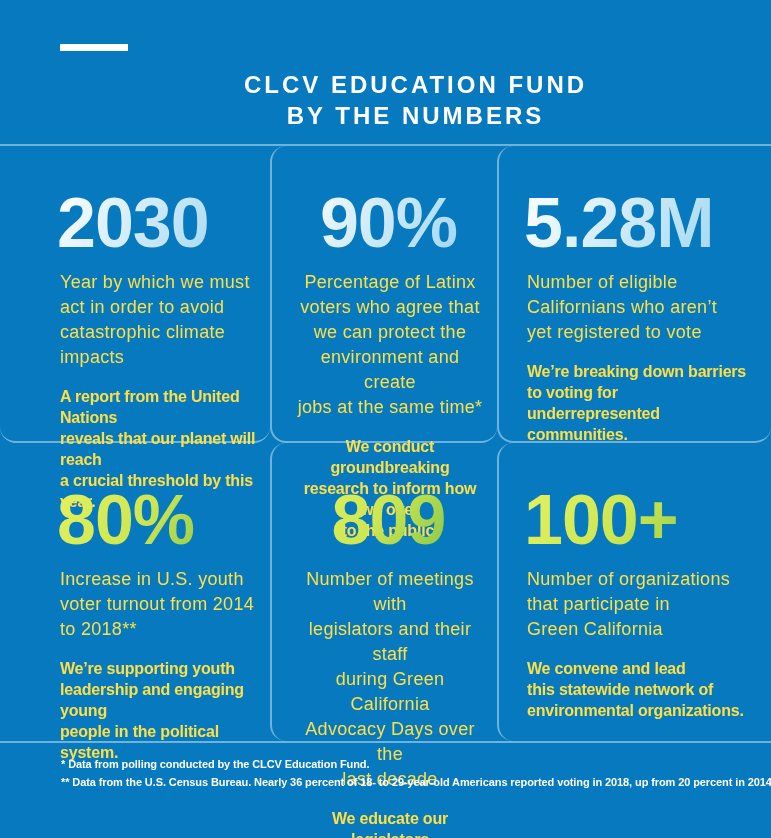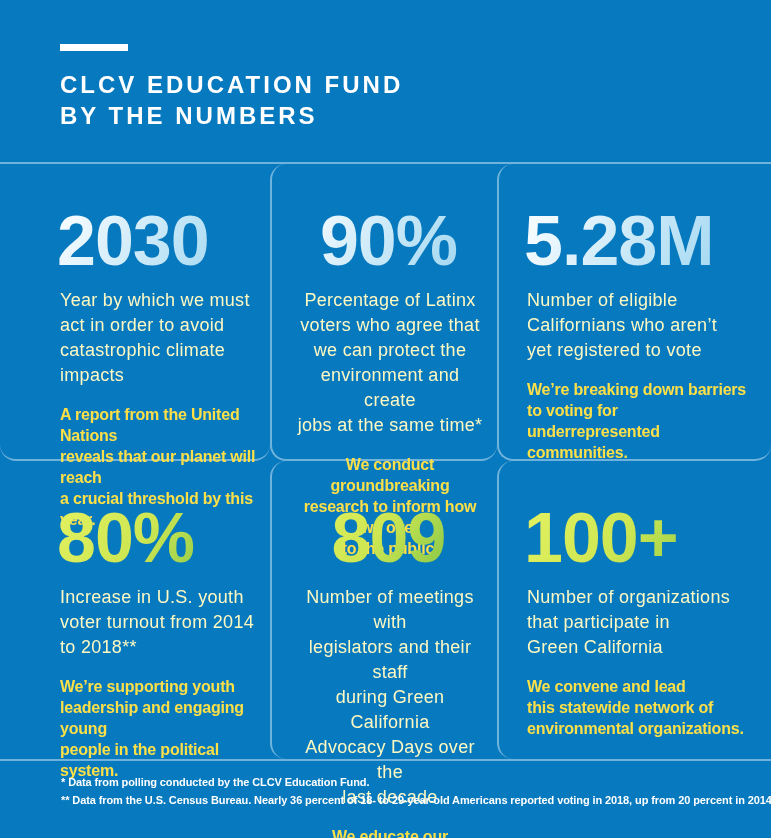--- a/index.html
+++ b/index.html
@@ -10,24 +10,25 @@
   }
   .page {
     width: 771px; height: 838px;
     background: #0779be;
     overflow: hidden;
     box-sizing: border-box;
   }
 
   
   .header {
-    height: 164px;
+    height: 146px;
     box-sizing: border-box;
     padding: 44px 0 0 60px;
     border-bottom: 2px solid #6fb3dc;
+    text-align: center;
   }
   .accent-bar {
     width: 68px; height: 7px;
     background: #ffffff;
     margin-bottom: 18px;
   }
   .title {
     color: #ffffff;
     font-size: 24px;
     line-height: 31px;
@@ -68,21 +69,21 @@
       color: transparent; -webkit-text-fill-color: transparent;
     }
     .v-green {
       background-image: linear-gradient(125deg, #e2f05e 5%, #cde652 45%, #74bf45 95%);
       -webkit-background-clip: text; background-clip: text;
       color: transparent; -webkit-text-fill-color: transparent;
     }
   }
 
   .stat-label {
-    color: #fef9c3;
+    color: #fde047;
     font-size: 18px;
     line-height: 25px;
     font-weight: 400;
     letter-spacing: 0.3px;
     white-space: pre-line;
     margin: 0 0 16px 0;
   }
   .stat-detail {
     color: #fde047;
     font-size: 16px;

